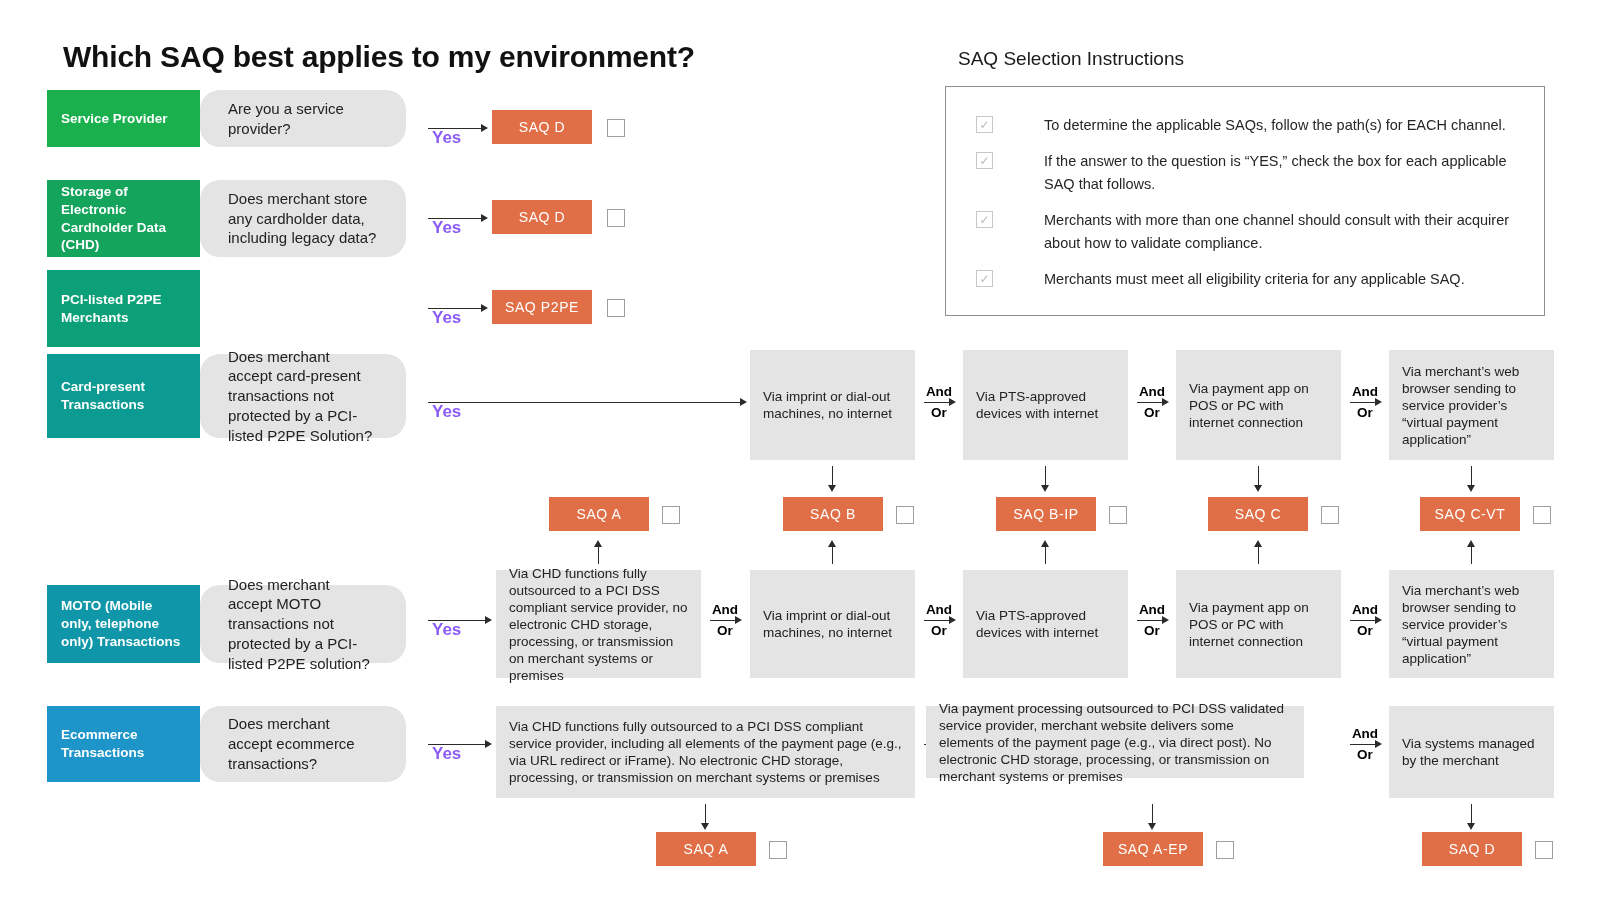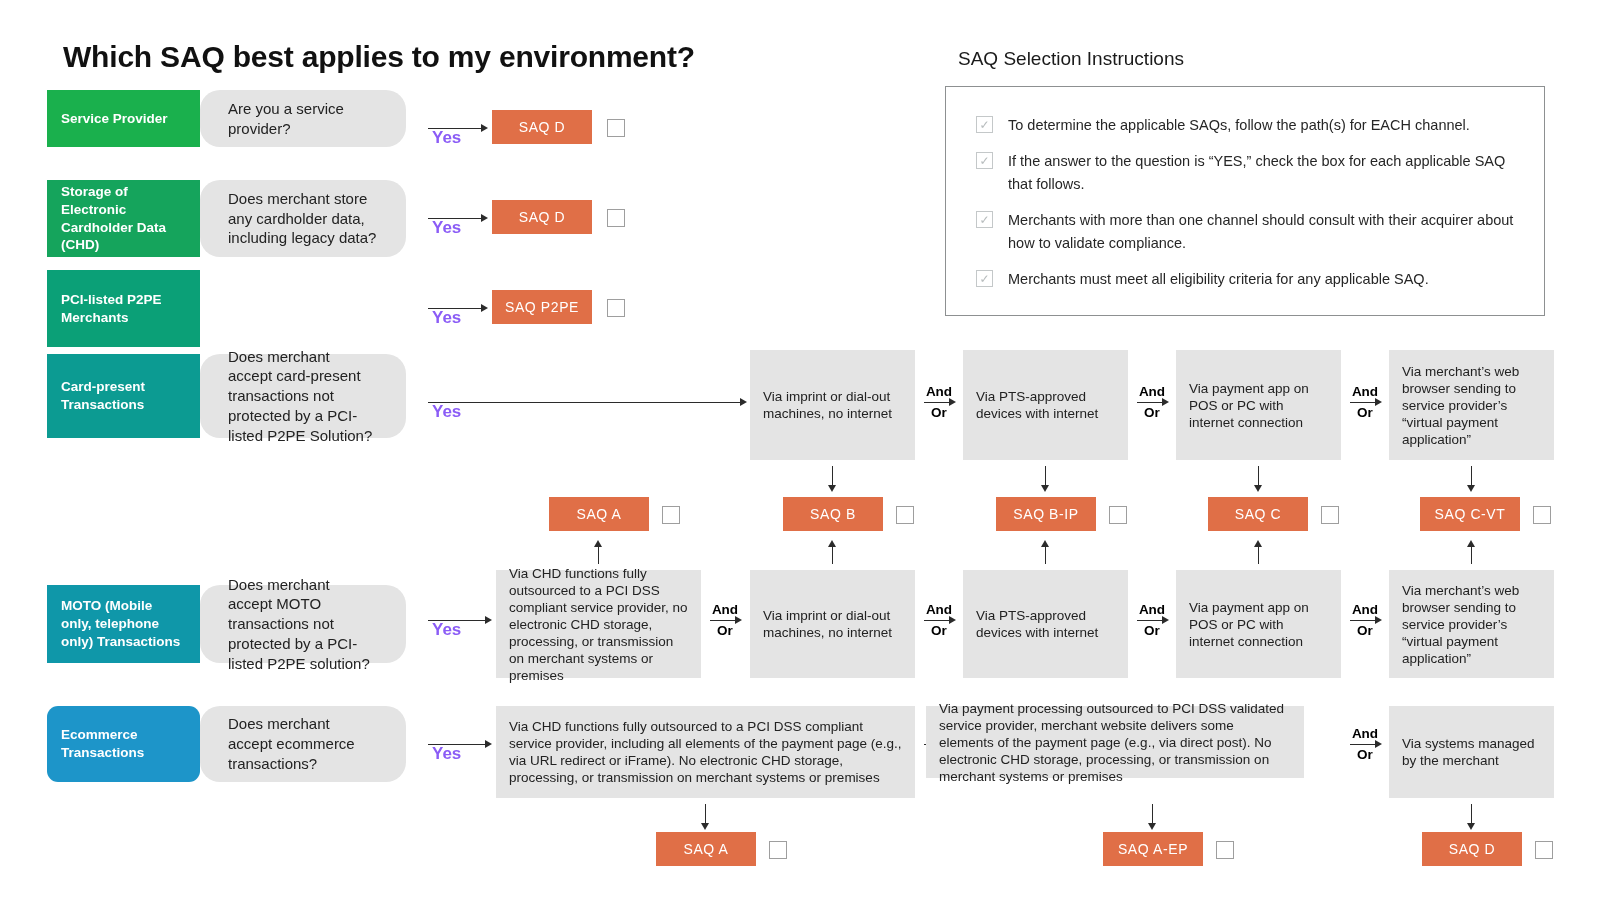--- a/index.html
+++ b/index.html
@@ -9,21 +9,21 @@
          letter-spacing:-0.2px;color:#111;margin:16px;}
 
   
   .chl{position:absolute;left:47px;width:153px;color:#fff;font-weight:700;font-size:13.5px;
        line-height:1.32;display:flex;align-items:center;padding:0 14px;box-sizing:border-box;}
   .chq{position:absolute;left:200px;width:206px;background:var(--gray,#e4e4e4);
        display:flex;align-items:center;padding:0 28px;box-sizing:border-box;
        font-size:15px;line-height:1.32;color:#222;border-radius:20px;}
   .bg1{background:var(--c1,#1ab04d);} .bg2{background:var(--c2,#15a45c);}
   .bg3{background:var(--c3,#0ba077);} .bg4{background:var(--c4,#0c9b92);}
-  .bg5{background:var(--c5,#0f97a9);} .bg6{background:var(--c6,#1d95c9);border-radius:11px;}
+  .bg5{background:var(--c5,#0f97a9);} .bg6{background:var(--c6,#1d95c9);}
 
   .r1{top:90px;height:57px;} .r2{top:180px;height:77px;} .r3{top:270px;height:77px;}
   .r4{top:354px;height:84px;} .r5{top:585px;height:78px;} .r6{top:706px;height:76px;}
 
   
   .opt{position:absolute;background:var(--gray,#e4e4e4);display:flex;align-items:center;
        padding:0 13px;box-sizing:border-box;font-size:13.5px;line-height:1.26;color:#222;}
 
   
   .saq{position:absolute;width:100px;height:34px;background:var(--saq,#e06f47);color:#fff;
@@ -59,21 +59,21 @@
 
   
   .instr-title{position:absolute;left:958px;top:48px;font-size:19px;color:#1a1a1a;}
   .instr-box{position:absolute;left:945px;top:86px;width:600px;height:230px;
        border:1.5px solid var(--instrBorder,#8d9091);box-sizing:border-box;
        padding:27px 28px 0 30px;display:flex;flex-direction:column;gap:13px;background:#fff;}
   .instr-item{display:flex;gap:15px;align-items:flex-start;}
   .icheck{width:17px;height:17px;border:1.5px solid #c4c8c9;flex:none;display:flex;
        align-items:center;justify-content:center;color:var(--check,#b7bcbd);
        font-size:12px;margin-top:2px;box-sizing:border-box;}
-  .itext{font-size:14.5px;line-height:23px;color:#262626;flex:1;}
+  .itext{font-size:14.5px;line-height:23px;color:#262626;flex:1;margin-left:36px;}
 </style>
 </head>
 <body>
 
 <div class="canvas">
 
   <h1 class="title">Which SAQ best applies to my environment?</h1>
 
   <div class="instr-title">SAQ Selection Instructions</div>
   <div class="instr-box">

